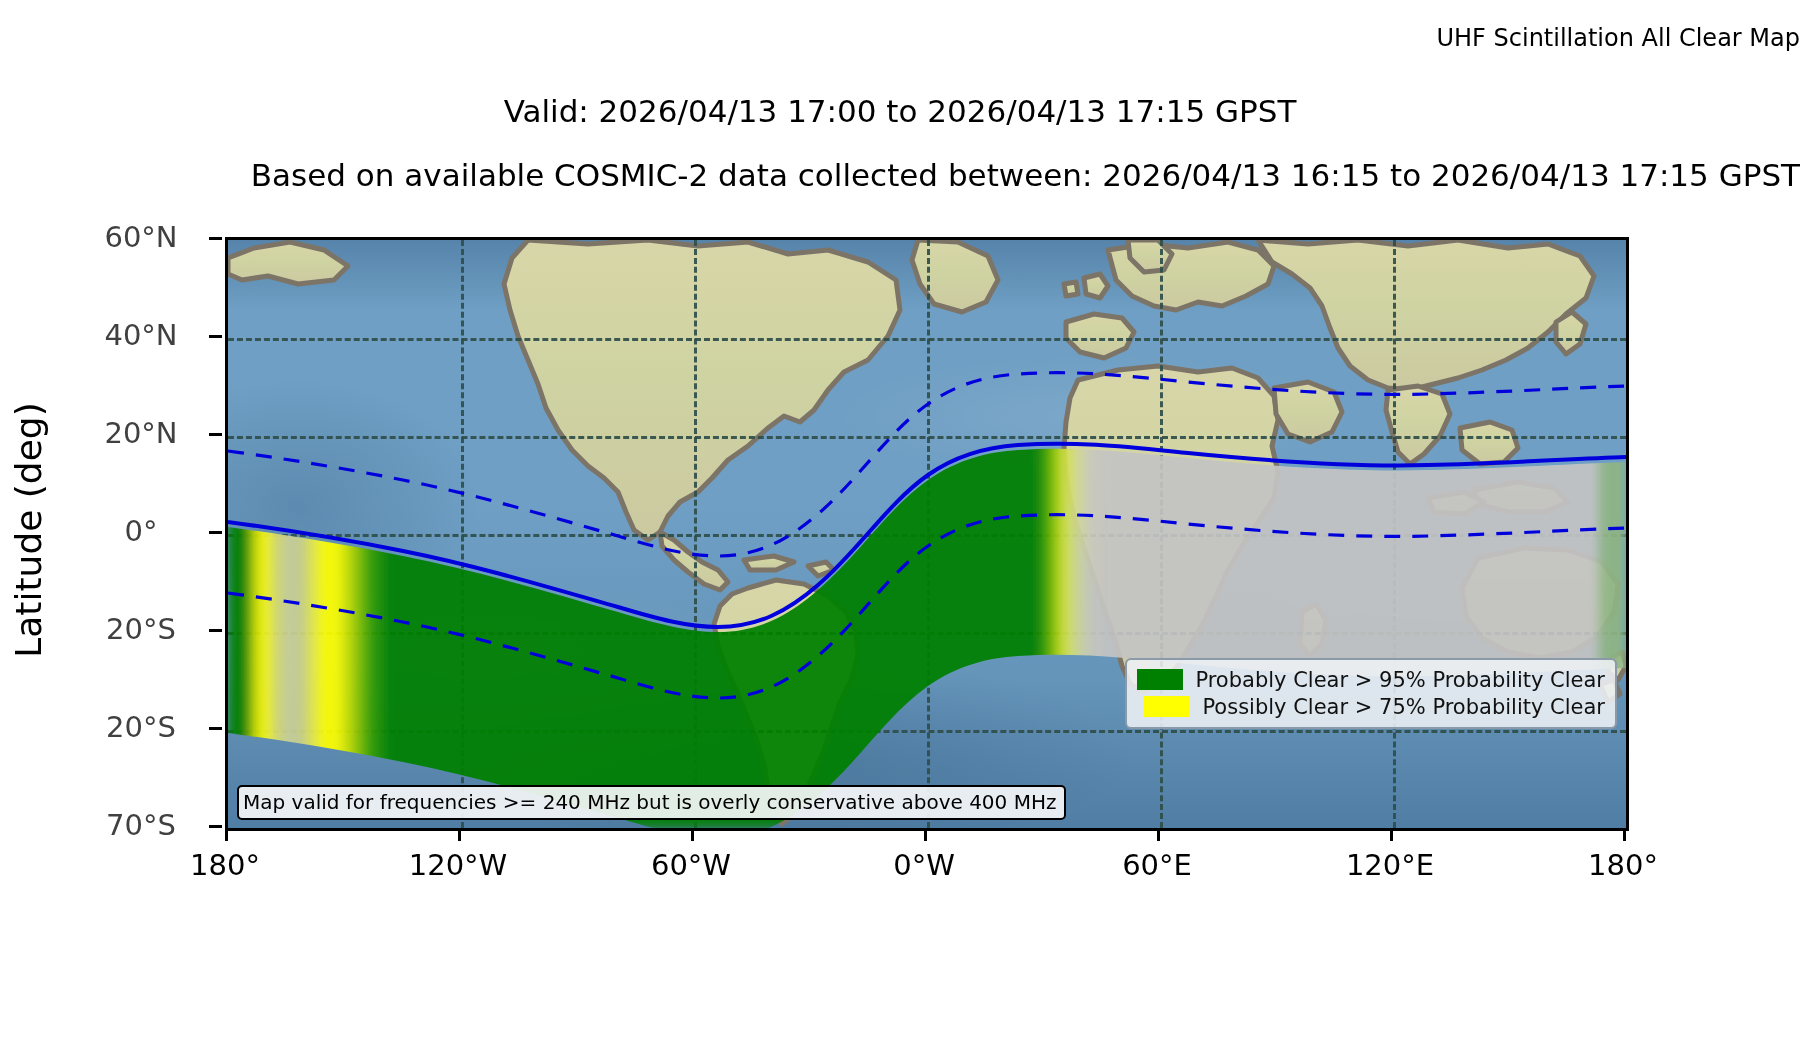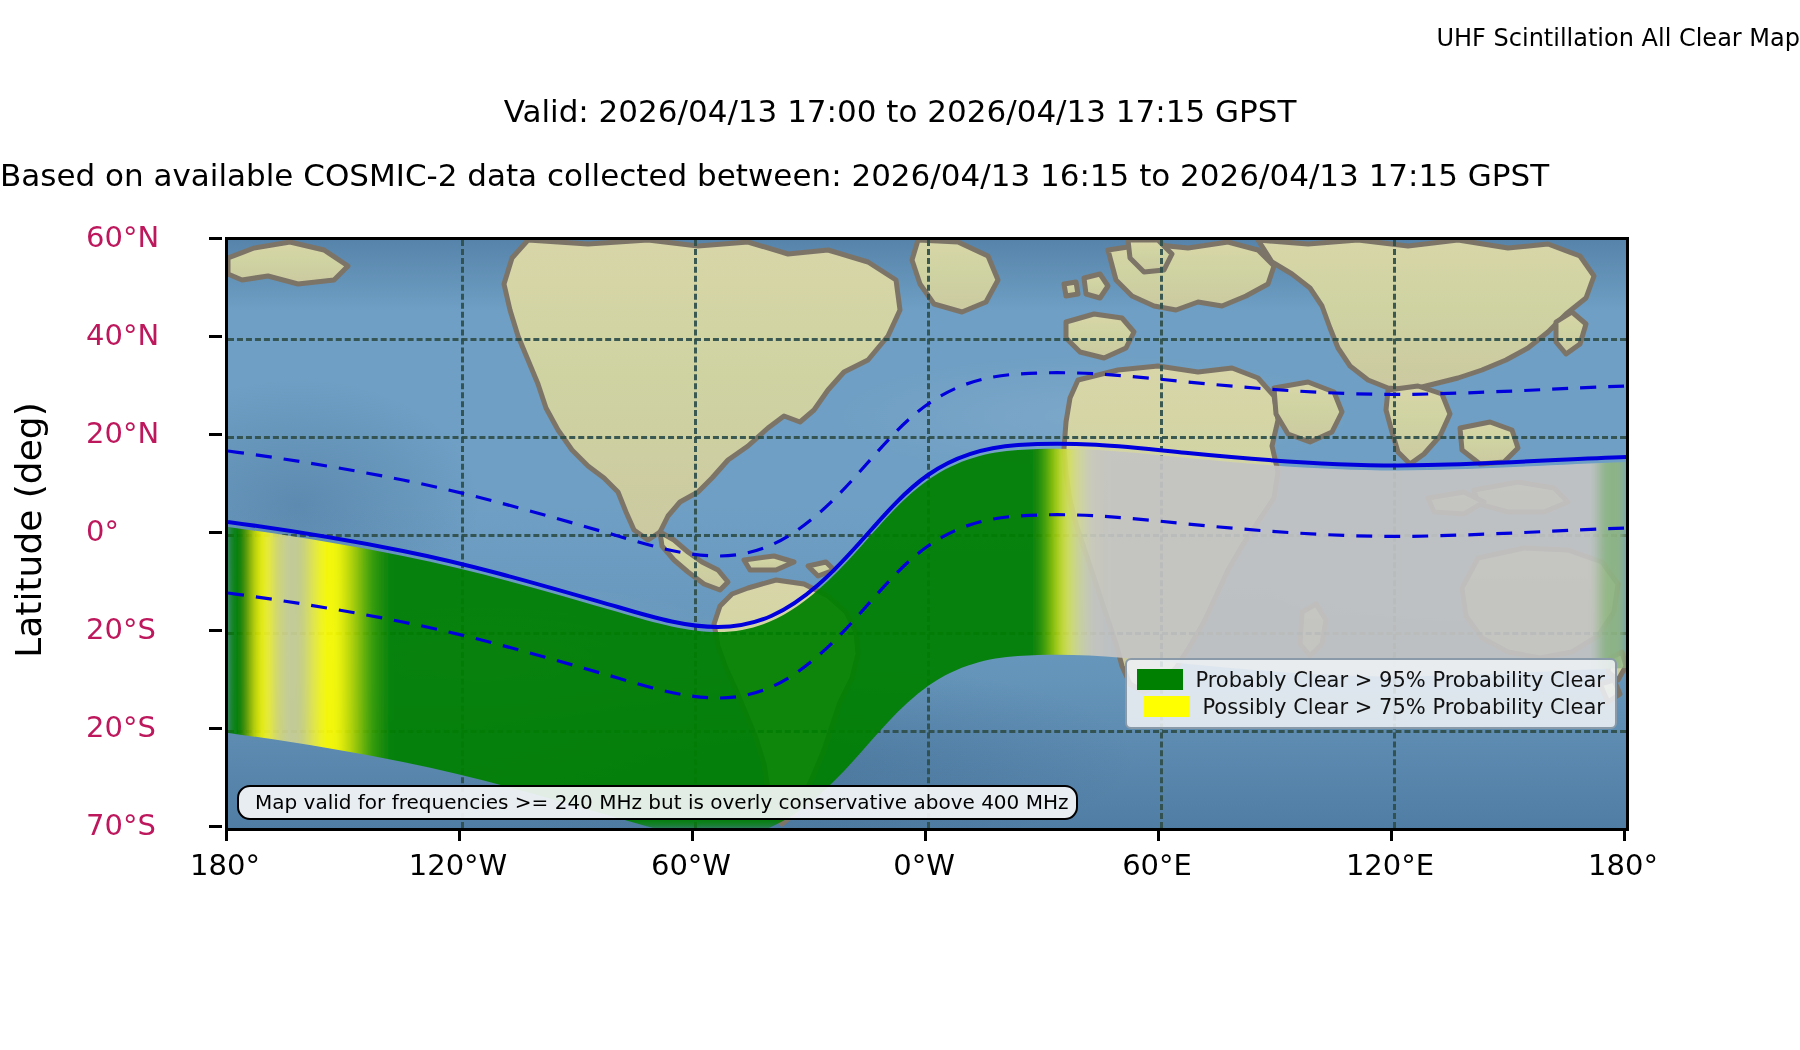--- a/index.html
+++ b/index.html
@@ -7,21 +7,21 @@
     width:1800px;height:1050px;background:#ffffff;
     font-family:"DejaVu Sans", sans-serif;
     overflow:hidden;position:relative;
   }
   #root{position:absolute;inset:0;}
 
   
   .title-block{position:absolute;left:0;top:0;width:1800px;text-align:center;}
   .t1{font-size:24px;color:#000;line-height:1;position:absolute;top:26px;width:100%;text-align:right;}
   .t2{font-size:31px;color:#000;line-height:1;position:absolute;top:96px;width:100%;text-align:center;}
-  .t3{font-size:31px;color:#000;line-height:1;position:absolute;top:160px;width:100%;text-align:left;}
+  .t3{font-size:31px;color:#000;line-height:1;position:absolute;top:160px;width:100%;text-align:right;}
 
   
   #plot{
     position:absolute;left:225px;top:237px;width:1398px;height:588px;
     border:3px solid #000; box-sizing:content-box;
     overflow:hidden;
   }
   #plotinner{position:absolute;inset:0;overflow:hidden;}
 
   
@@ -60,28 +60,28 @@
     padding:6px 10px 7px 10px;
   }
   .lg-row{display:flex;align-items:center;height:27px;justify-content:flex-end;}
   .lg-sw{width:46px;height:21px;margin-right:12px;flex:0 0 auto;}
   .lg-tx{font-size:21px;color:#111;white-space:nowrap;}
 
   
   #note{
     position:absolute;left:9px;bottom:8px;
     background:rgba(245,246,248,.92);
-    border:2px solid #000;border-radius:13px;
-    padding:3px 8px 4px 16px;
+    border:2px solid #000;border-radius:5px;
+    padding:3px 8px 4px 4px;
     font-size:20px;color:#000;white-space:nowrap;
   }
 
   
   .tick-y{position:absolute;width:13px;height:0;border-top:3px solid #000;left:-16px;}
-  .ylabel-txt{position:absolute;font-size:29px;color:#be185d;text-align:left;white-space:nowrap;transform:translateY(-50%);}
+  .ylabel-txt{position:absolute;font-size:29px;color:#404040;text-align:center;white-space:nowrap;transform:translateY(-50%);}
   .tick-x{position:absolute;height:13px;width:0;border-left:3px solid #000;top:0;}
   .xlabel-txt{position:absolute;font-size:29px;color:#000;white-space:nowrap;transform:translateX(-50%);}
 
   #ylabel-axis{
     position:absolute;left:28px;top:530px;transform:translate(-50%,-50%) rotate(-90deg);
     font-size:36px;color:#000;white-space:nowrap;transform-origin:center center;
   }
   #xlabel-axis{
     position:absolute;left:924px;top:890px;transform:translateX(-50%);
     font-size:36px;color:#000;white-space:nowrap;

